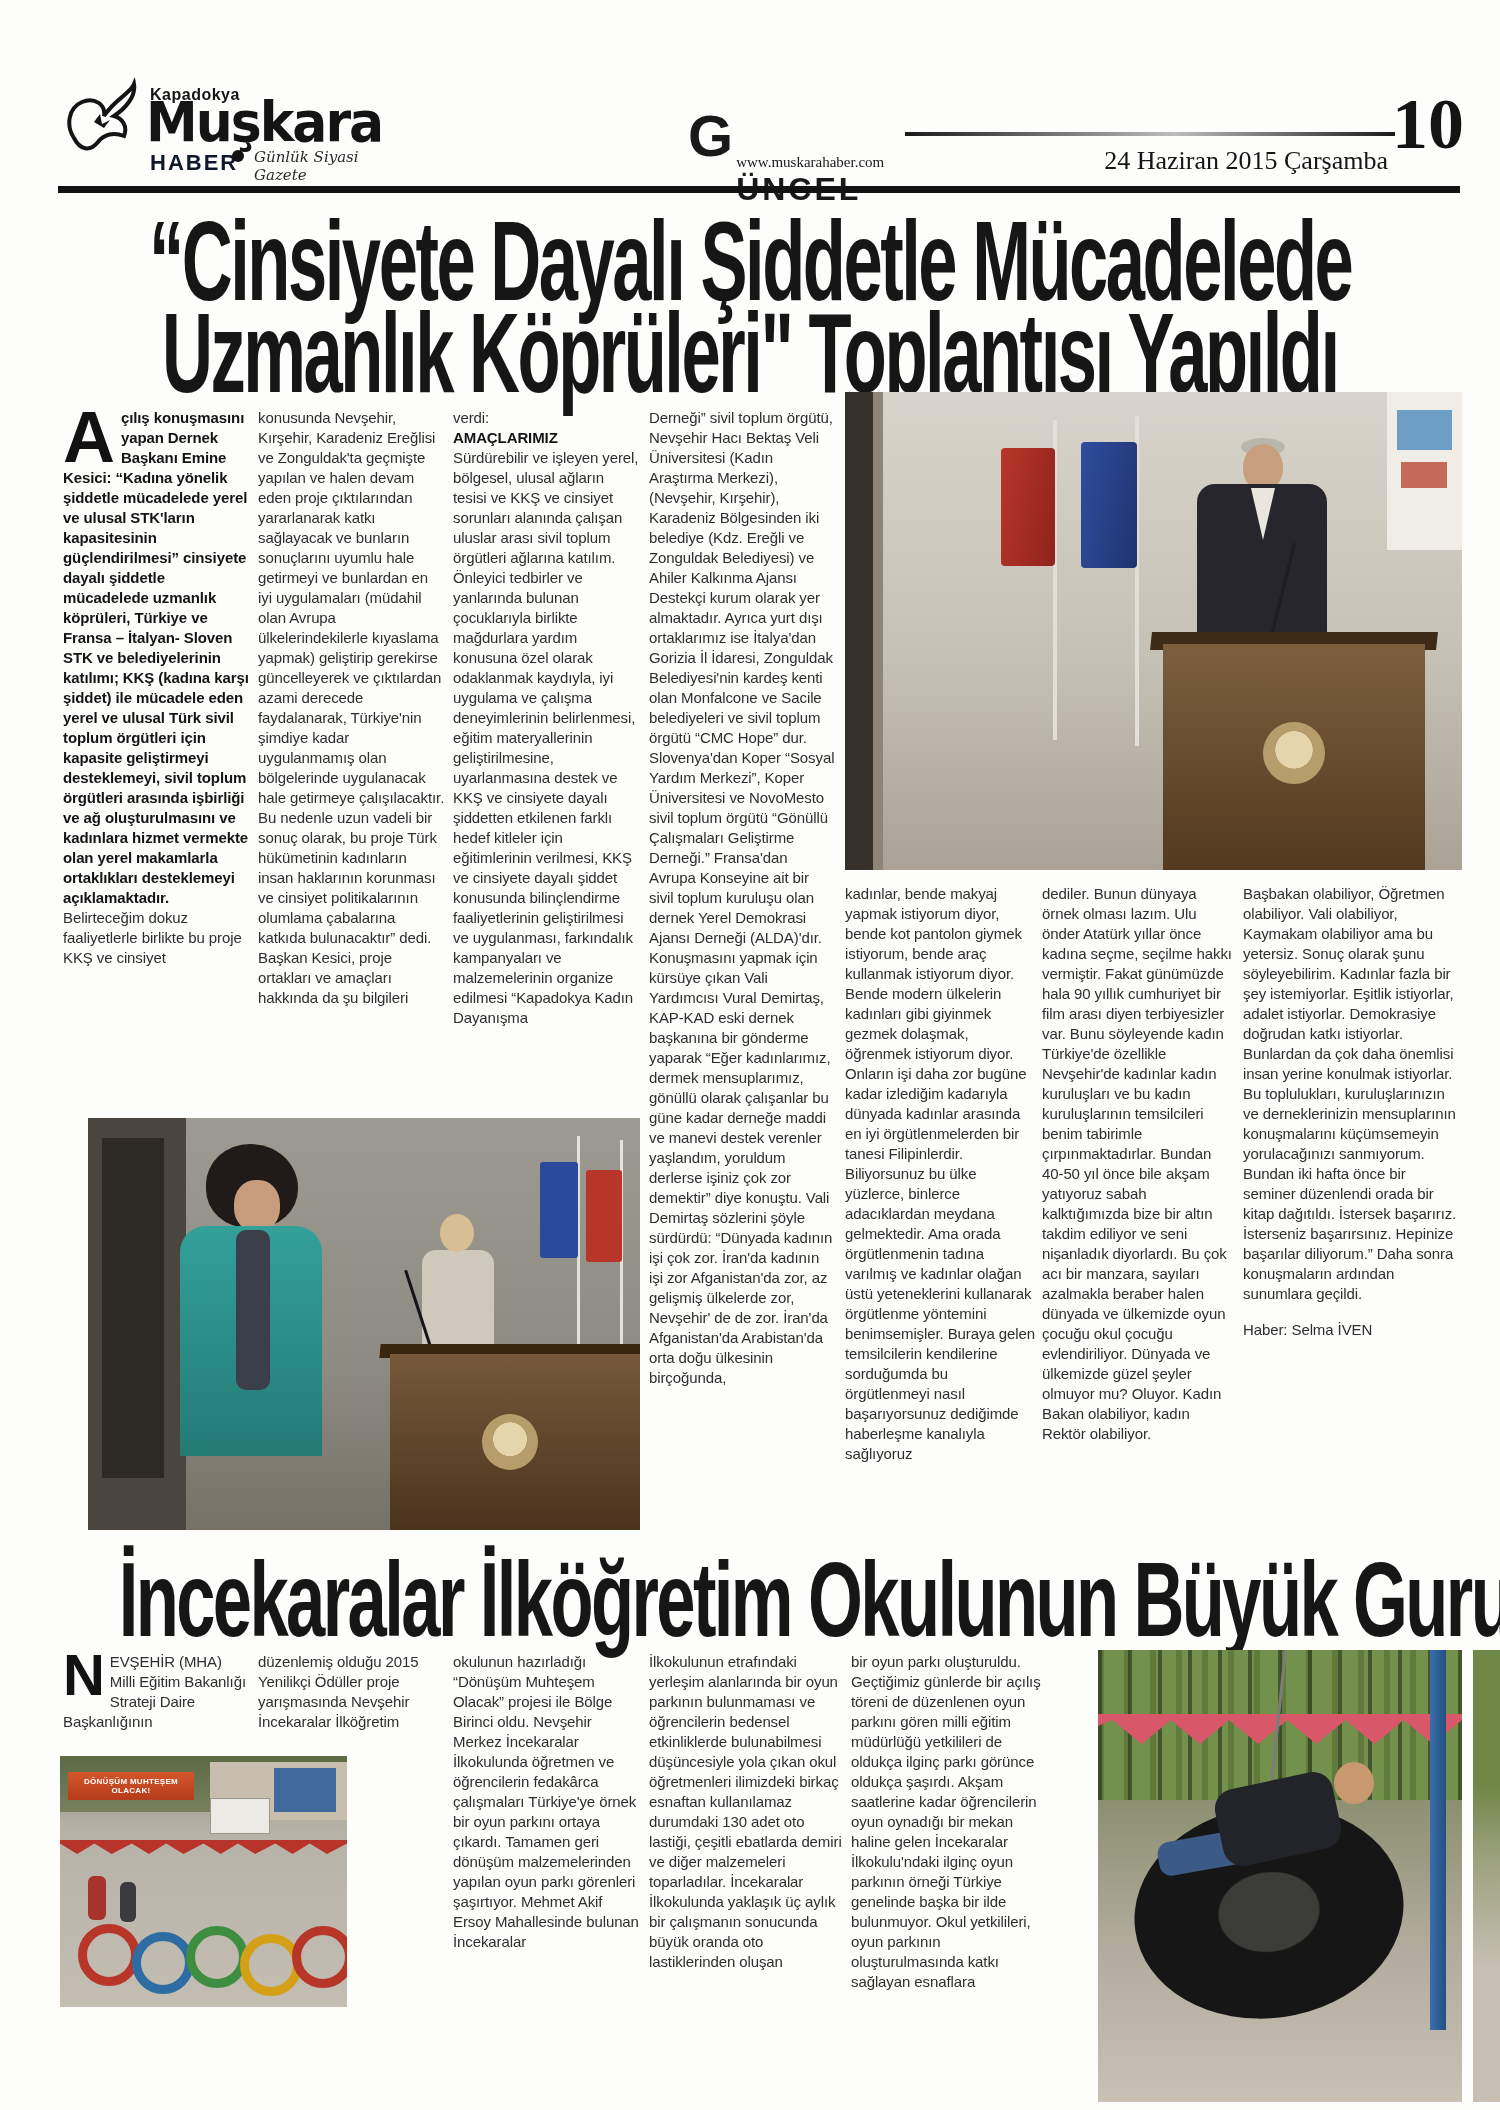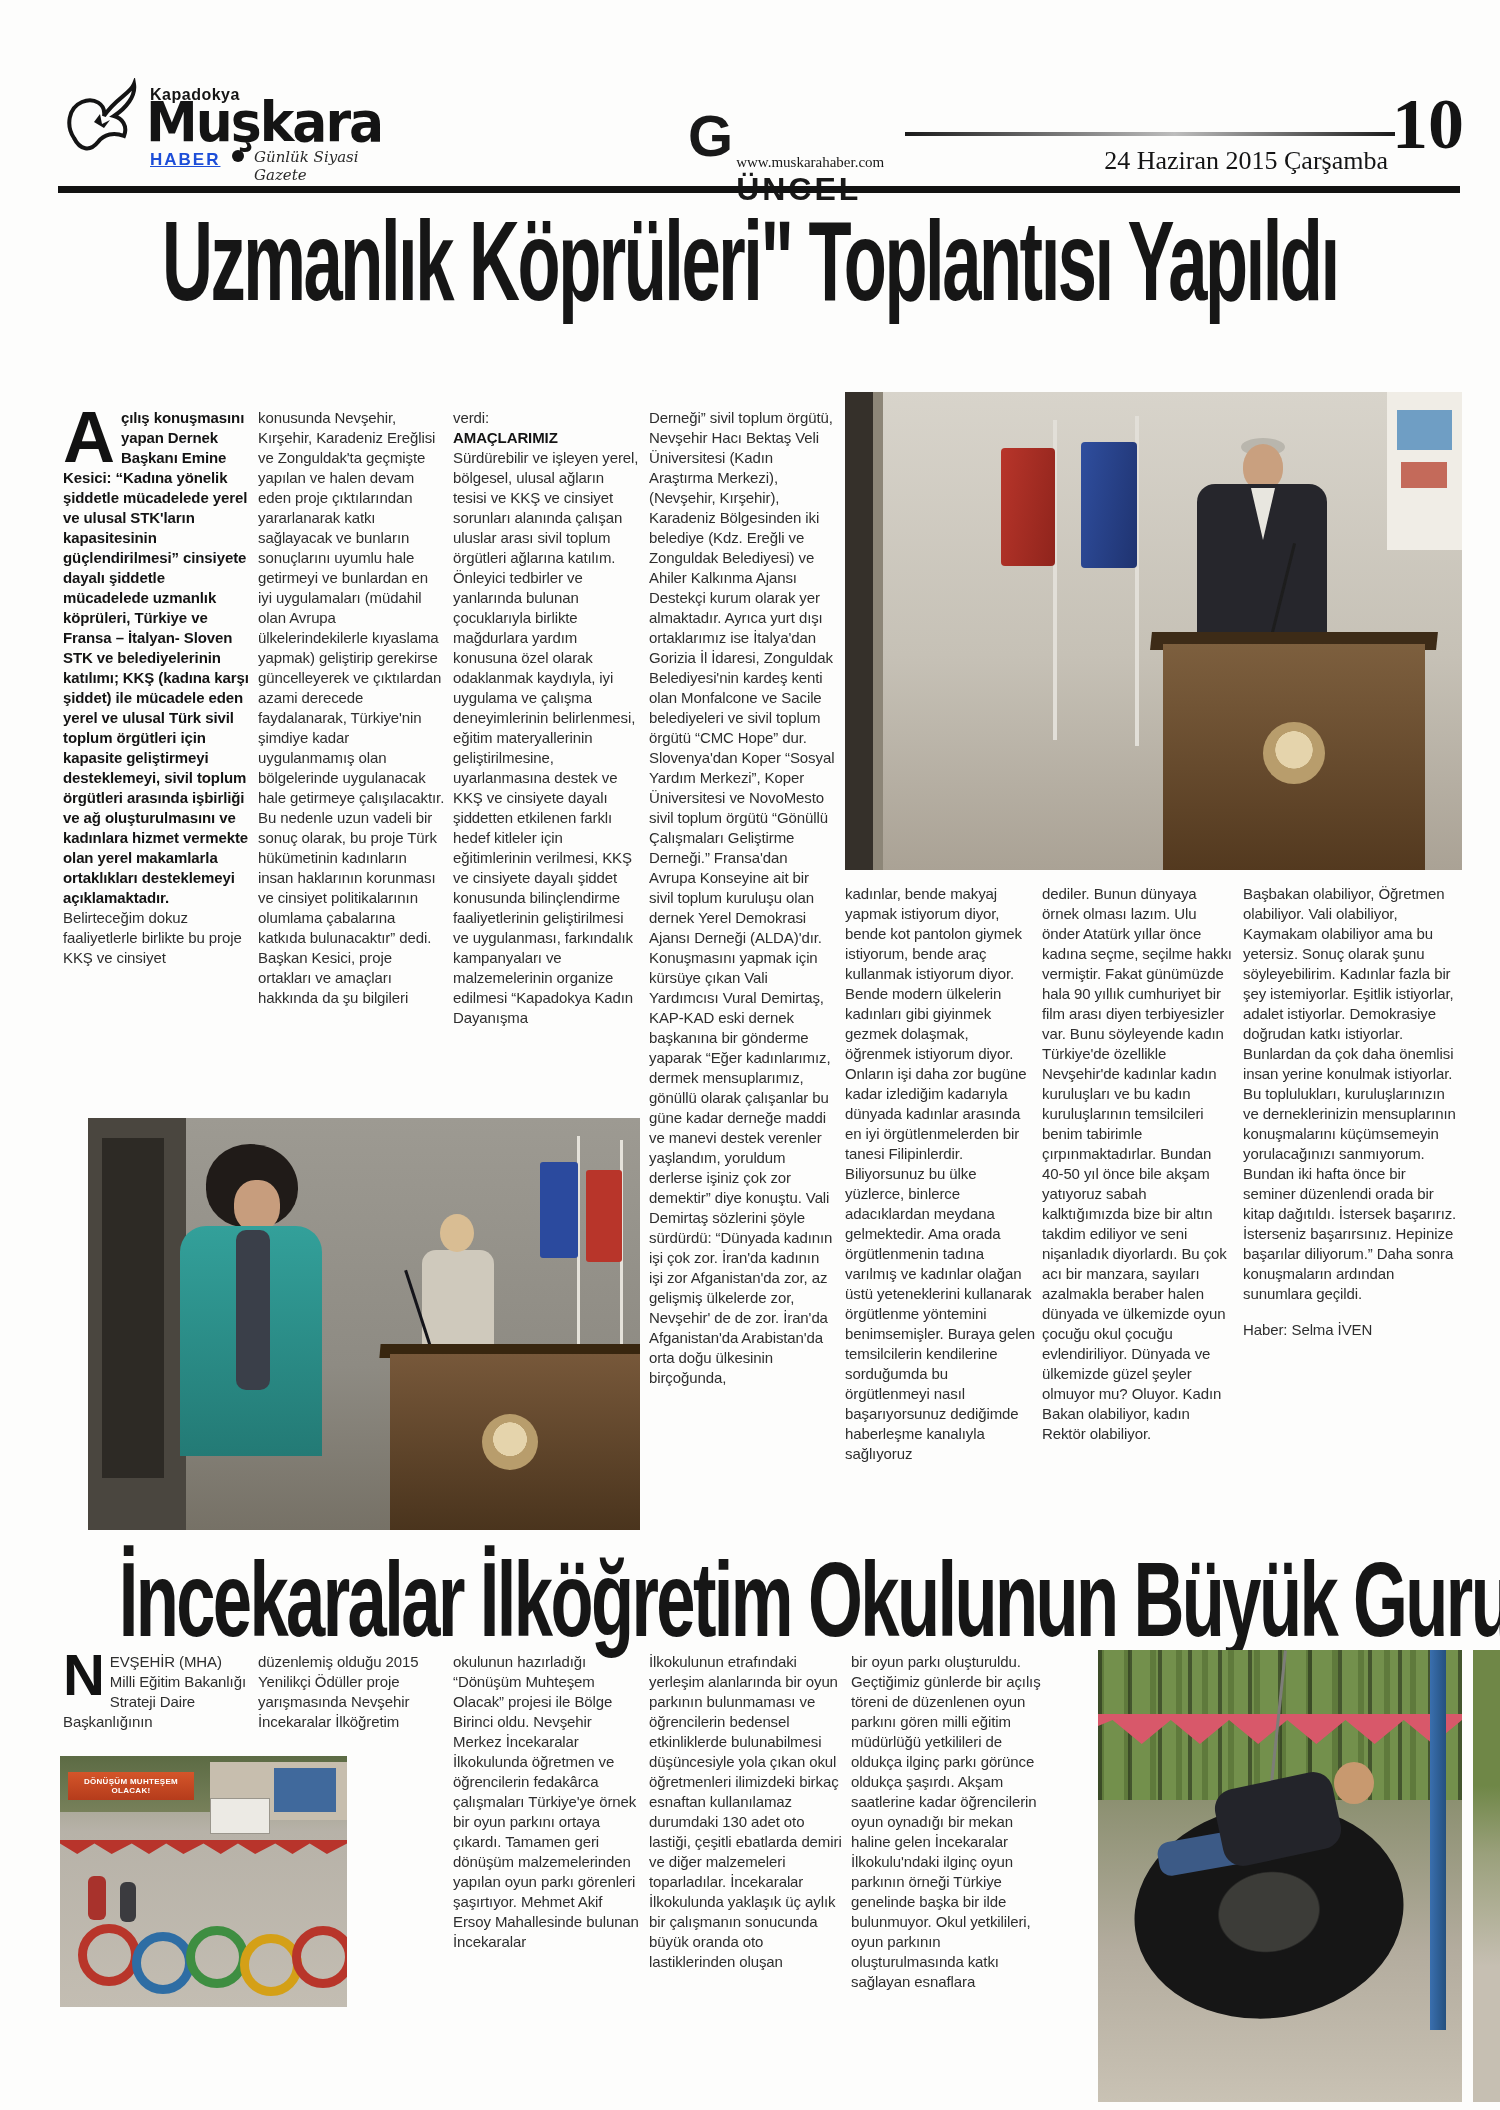--- a/index.html
+++ b/index.html
@@ -4,21 +4,21 @@
 <style>
   html,body{margin:0;padding:0;background:#ffffff;}
   .page{position:relative;width:1500px;height:2110px;background:#fdfdfc;overflow:hidden;
         font-family:"Liberation Sans",sans-serif;color:#222;}
   
   .logo{position:absolute;left:64px;top:84px;width:330px;height:96px;}
   .logo-bird{position:absolute;left:0;top:-6px;width:78px;height:92px;}
   .logo-kapadokya{position:absolute;left:86px;top:2px;font-size:16px;font-weight:bold;letter-spacing:.5px;color:#141414;}
   .logo-muskara{position:absolute;left:82px;top:8px;font-size:52px;font-weight:bold;letter-spacing:-2px;color:#141414;
                 font-family:"DejaVu Sans",sans-serif;transform:scaleY(1.05);}
-  .logo-haber{position:absolute;left:86px;top:66px;font-size:17px;font-weight:bold;letter-spacing:2px;color:#1d4ed8;text-decoration:underline;}
+  .logo-haber{position:absolute;left:86px;top:66px;font-size:22px;font-weight:bold;letter-spacing:2px;color:#0f172a;}
   .logo-dot{position:absolute;left:168px;top:66px;width:12px;height:12px;border-radius:50%;background:#141414;}
   .logo-tagline{position:absolute;left:190px;top:64px;font-size:15px;font-style:italic;color:#2a2a2a;
                 font-family:"DejaVu Serif",serif;}
   .guncel{position:absolute;left:688px;top:110px;width:250px;}
   .guncel .g{font-size:58px;font-weight:bold;color:#191919;line-height:.9;float:left;margin-right:3px;}
   .guncel .www{font-size:15px;color:#191919;font-family:"Liberation Serif",serif;padding-top:4px;}
   .guncel .rest{font-size:32px;font-weight:bold;letter-spacing:3px;color:#191919;}
   .head-rule-thin{position:absolute;left:905px;top:132px;width:490px;height:4px;
                   background:linear-gradient(90deg,#1a1a1a,#bdbdbd 55%,#1a1a1a);}
   .date{position:absolute;right:112px;top:146px;font-size:26px;color:#141414;font-family:"Liberation Serif",serif;}
@@ -140,20 +140,21 @@
       <div class="www">www.muskarahaber.com</div>
       <div class="rest">ÜNCEL</div>
     </div>
   </div>
   <div class="head-rule-thin"></div>
   <div class="date">24 Haziran 2015 Çarşamba</div>
   <div class="pageno">10</div>
   <div class="head-bar"></div>
 
   <div class="hl1">
+    <div class="line"><span>“Cinsiyete Dayalı Şiddetle Mücadelede</span></div>
     <div class="line"><span>Uzmanlık Köprüleri" Toplantısı Yapıldı</span></div>
   </div>
 
   <div class="col" style="left:63px;top:408px;height:716px;">
     <span class="dropcap">A</span><span class="colbold">çılış konuşmasını yapan Dernek Başkanı Emine Kesici: “Kadına yönelik şiddetle mücadelede yerel ve ulusal STK'ların kapasitesinin güçlendirilmesi” cinsiyete dayalı şiddetle mücadelede uzmanlık köprüleri, Türkiye ve Fransa – İtalyan- Sloven STK ve belediyelerinin katılımı; KKŞ (kadına karşı şiddet) ile mücadele eden yerel ve ulusal Türk sivil toplum örgütleri için kapasite geliştirmeyi desteklemeyi, sivil toplum örgütleri arasında işbirliği ve ağ oluşturulmasını ve kadınlara hizmet vermekte olan yerel makamlarla ortaklıkları desteklemeyi açıklamaktadır.</span>
     <span>Belirteceğim dokuz faaliyetlerle birlikte bu proje KKŞ ve cinsiyet</span>
   </div>
 
   <div class="col" style="left:258px;top:408px;height:716px;">
     <span>konusunda Nevşehir, Kırşehir, Karadeniz Ereğlisi ve Zonguldak'ta geçmişte yapılan ve halen devam eden proje çıktılarından yararlanarak katkı sağlayacak ve bunların sonuçlarını uyumlu hale getirmeyi ve bunlardan en iyi uygulamaları (müdahil olan Avrupa ülkelerindekilerle kıyaslama yapmak) geliştirip gerekirse güncelleyerek ve çıktılardan azami derecede faydalanarak, Türkiye'nin şimdiye kadar uygulanmamış olan bölgelerinde uygulanacak hale getirmeye çalışılacaktır. Bu nedenle uzun vadeli bir sonuç olarak, bu proje Türk hükümetinin kadınların insan haklarının korunması ve cinsiyet politikalarının olumlama çabalarına katkıda bulunacaktır” dedi. Başkan Kesici, proje ortakları ve amaçları hakkında da şu bilgileri</span>

